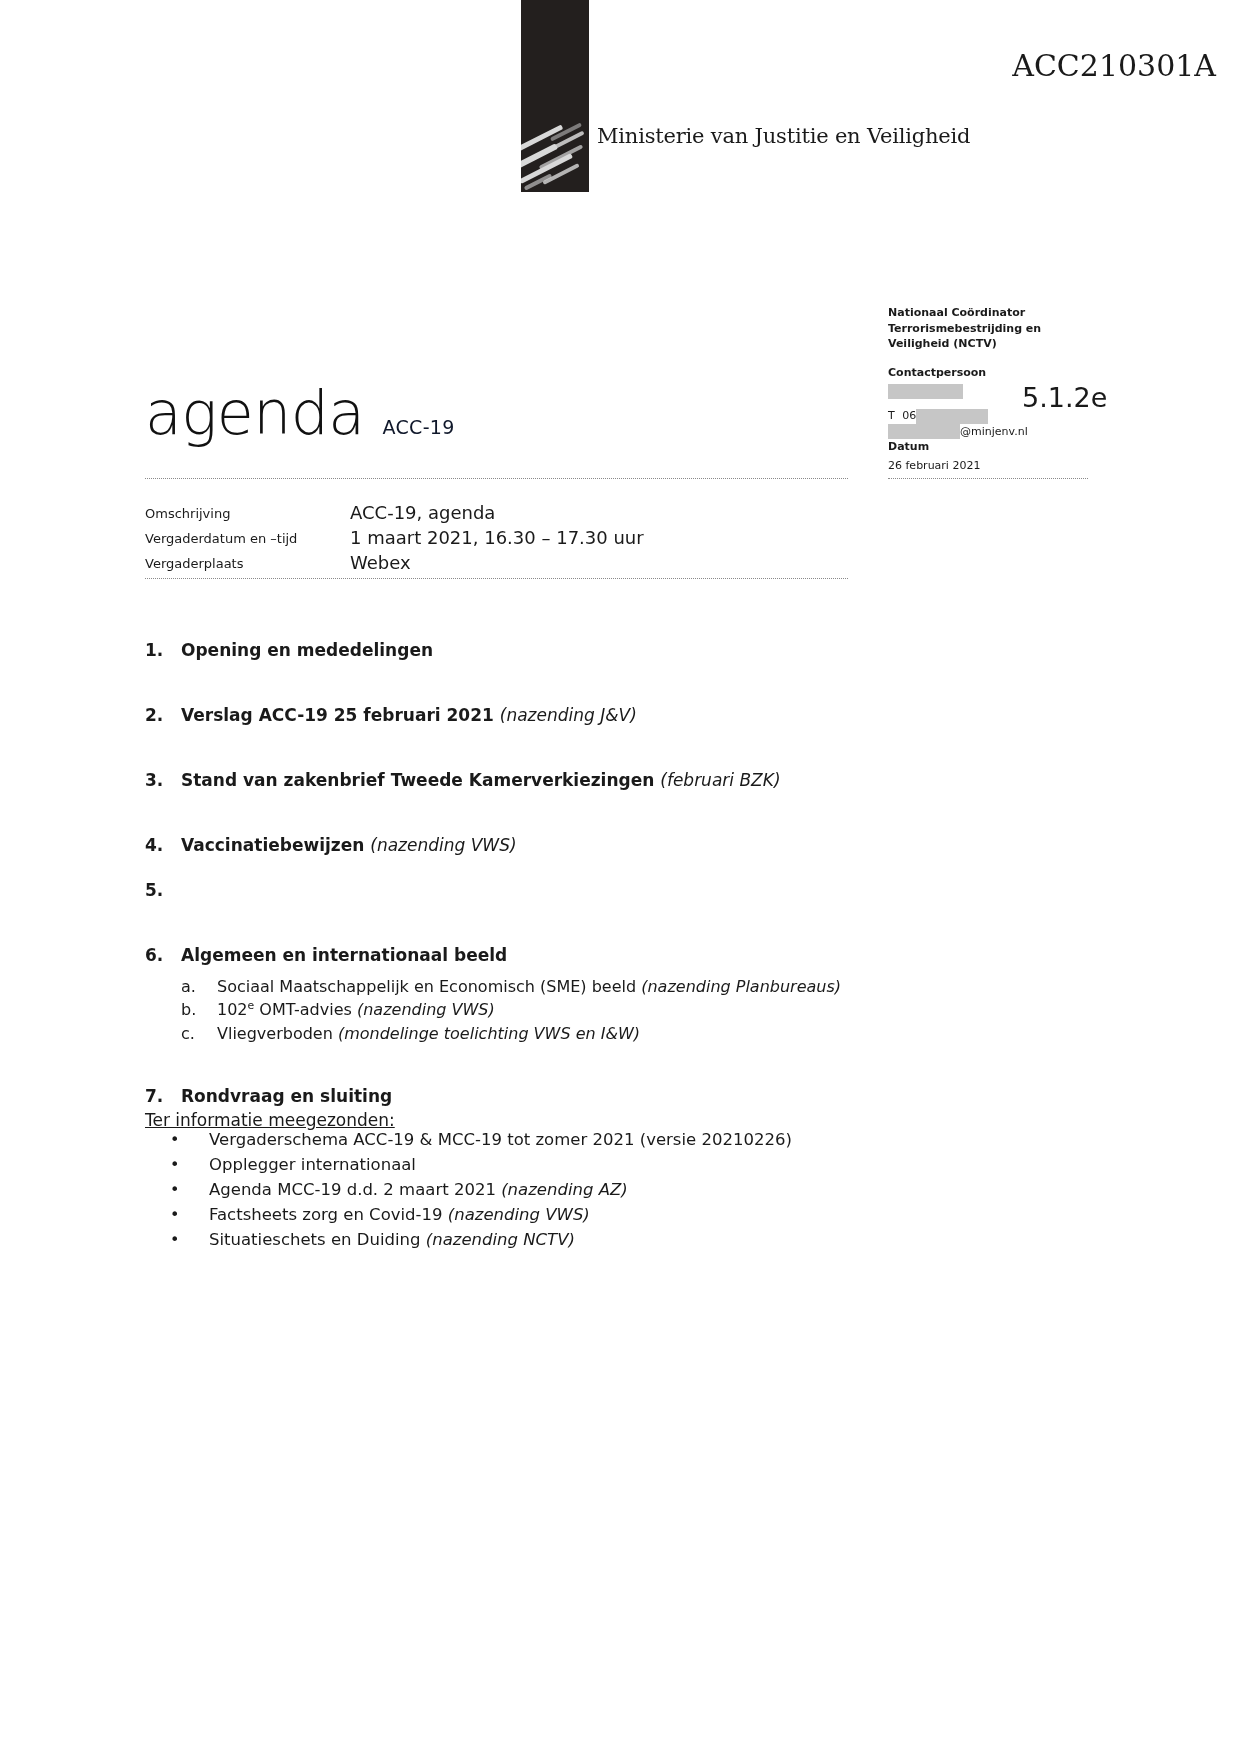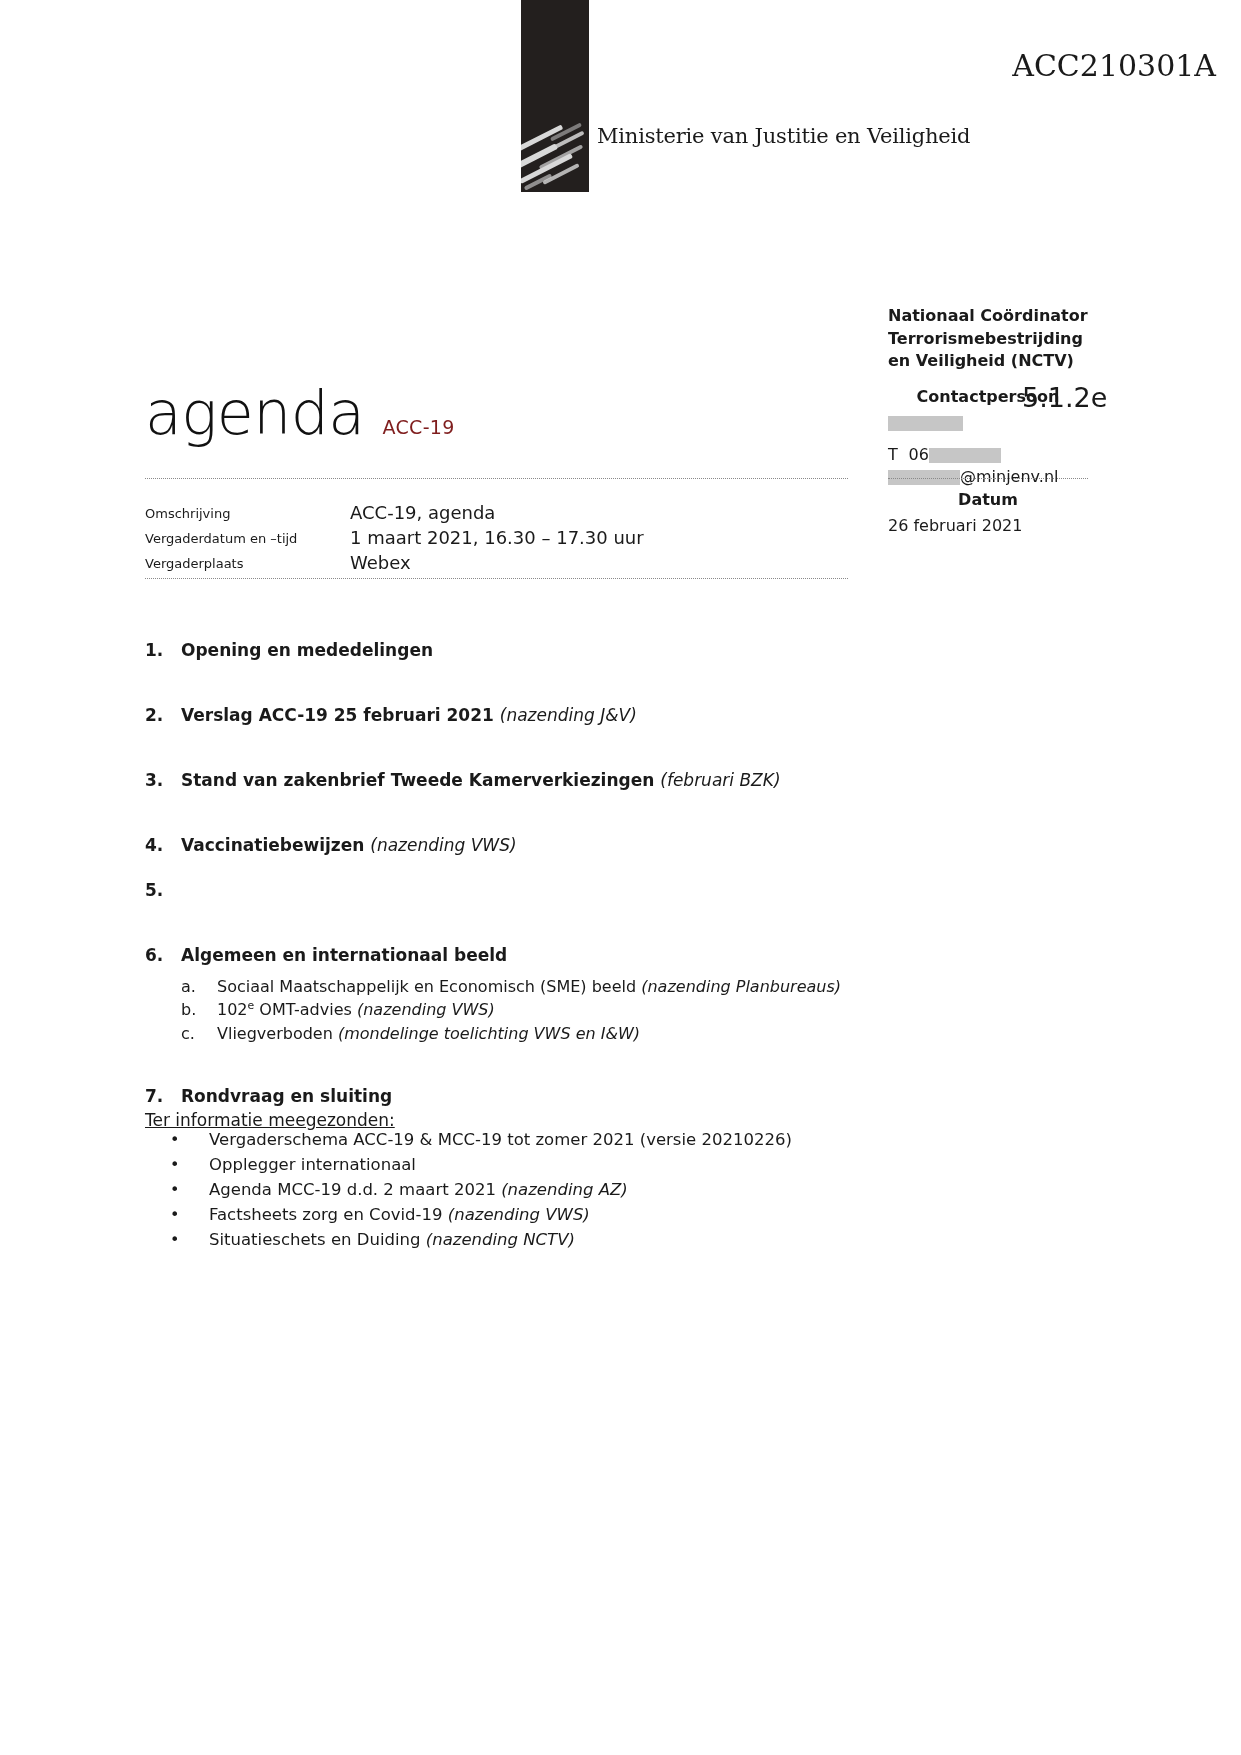--- a/index.html
+++ b/index.html
@@ -80,31 +80,30 @@
     color: #1a1a1a;
     white-space: nowrap;
   }
 
   
   .sidebar {
     position: absolute;
     left: 888px;
     top: 305px;
     width: 200px;
-    font-size: 16px;
+    font-size: 11px;
     line-height: 1.42;
   }
   .sidebar .org {
     font-weight: bold;
     margin-bottom: 13px;
   }
   .sidebar .lbl {
     font-weight: bold;
     margin-bottom: 3px;
-    text-align: center;
   }
   .redact {
     display: inline-block;
     background: #c6c6c6;
     height: 15px;
     vertical-align: middle;
   }
   .r-name  { width: 75px; }
   .r-phone { width: 72px; }
   .r-mail  { width: 72px; }
@@ -134,21 +133,21 @@
   .title-main {
     font-size: 60px;
     font-weight: 300;
     letter-spacing: -0.5px;
     line-height: 1;
     color: #111;
   }
   .title-sub {
     font-size: 19px;
     margin-left: 18px;
-    color: #7f1d1d;
+    color: #0f172a;
     letter-spacing: 0.3px;
   }
 
   
   .rule {
     position: absolute;
     left: 145px;
     width: 703px;
     border-top: 1px dotted #8a8a8a;
   }

